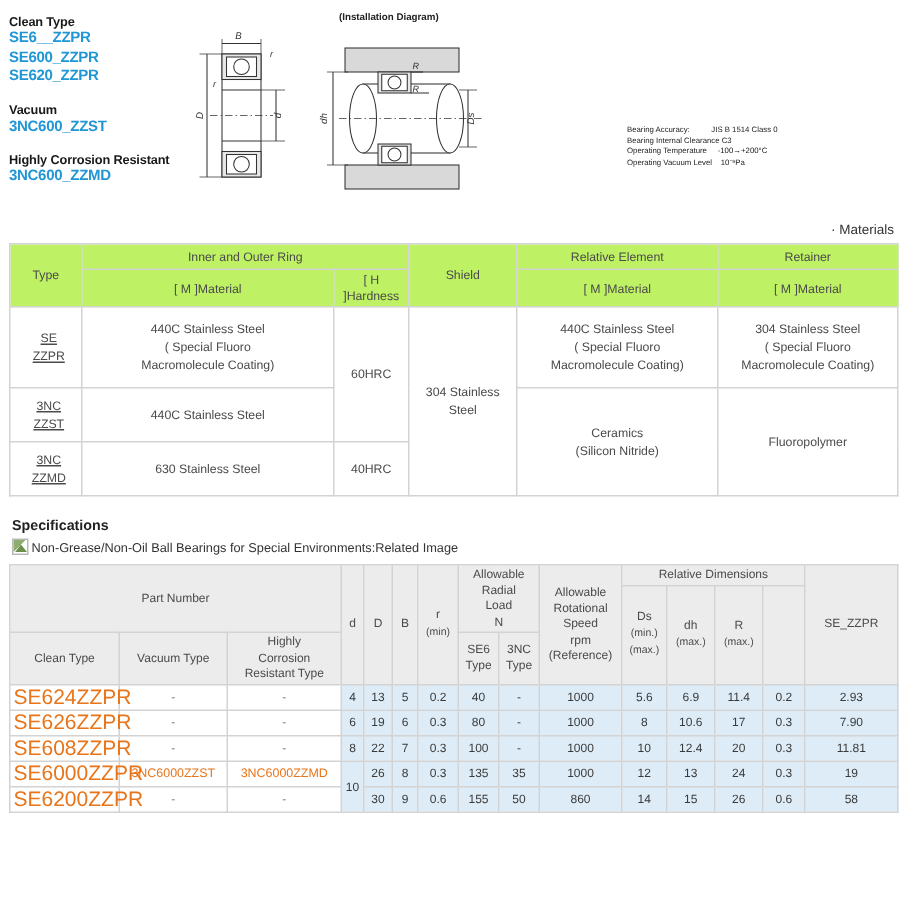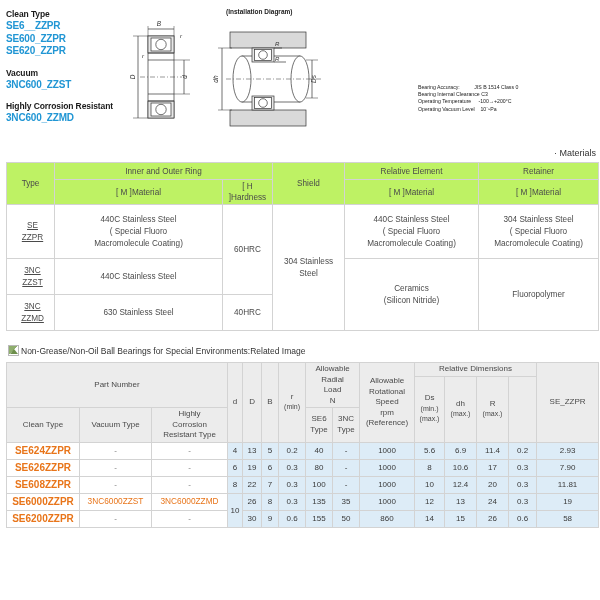--- a/index.html
+++ b/index.html
@@ -164,22 +164,22 @@
     height: 17px;
     line-height: 11px;
     background: #ffffff;
   }
   #spec-table tbody td.num {
     background: #ddecf7;
     color: #3a3a3a;
   }
   #spec-table tbody td.pn-clean {
     color: #e8751a;
-    font-weight: bold;
-    font-size: 10px;
+    font-weight: normal;
+    font-size: 14px;
   }
   #spec-table tbody td.pn-alt {
     color: #e8751a;
     font-size: 8.3px;
   }
   #spec-table tbody td.dash {
     color: #777;
   }
   .sub { font-size: 7px; }
 </style>
@@ -349,20 +349,21 @@
       </tr>
       <tr style="height:36px">
         <td class="type-cell">3NC<br>ZZMD</td>
         <td>630 Stainless Steel</td>
         <td>40HRC</td>
       </tr>
     </tbody>
   </table>
 
   <div style="height:14px"></div>
+  <div class="sec-head">Specifications</div>
   <div class="img-alt">
     <span class="broken-img"></span>
     <span>Non-Grease/Non-Oil Ball Bearings for Special Environments:Related Image</span>
   </div>
 
   <table id="spec-table">
     <colgroup>
       <col style="width:73px">
         <col style="width:72px">
         <col style="width:76px">

